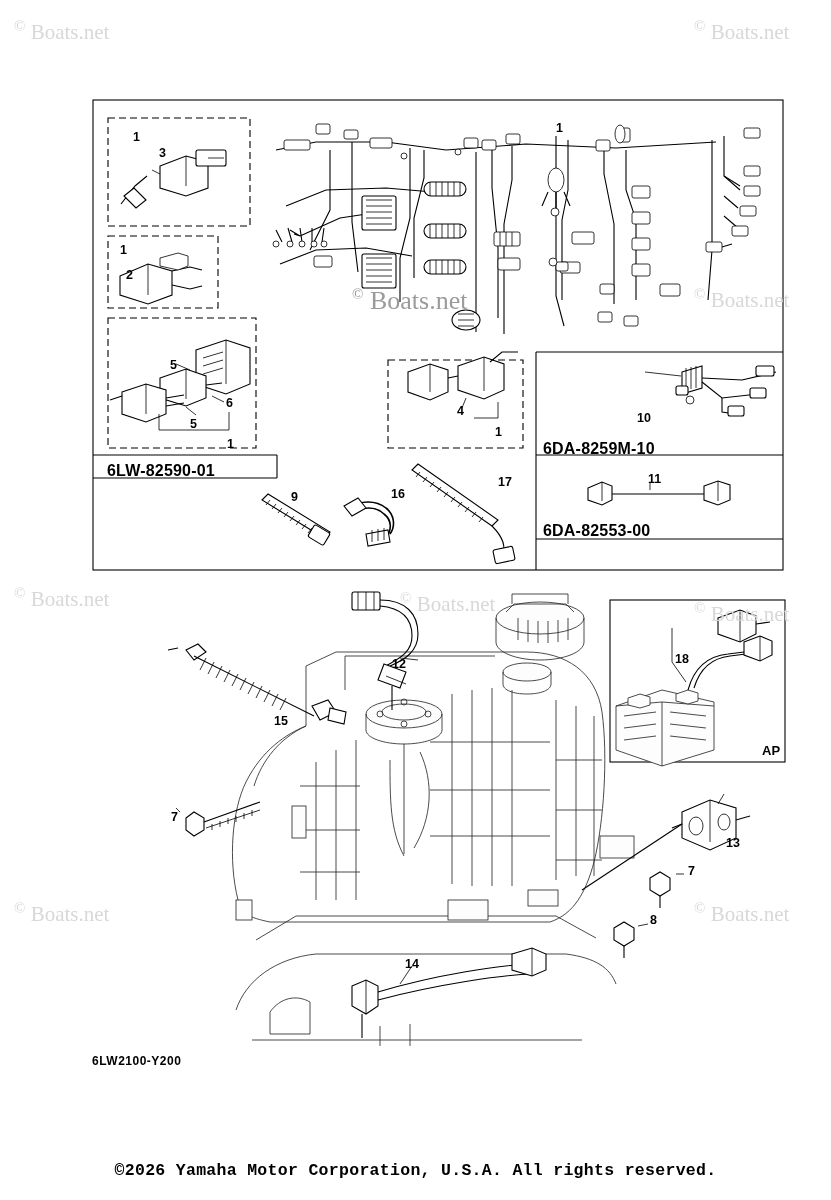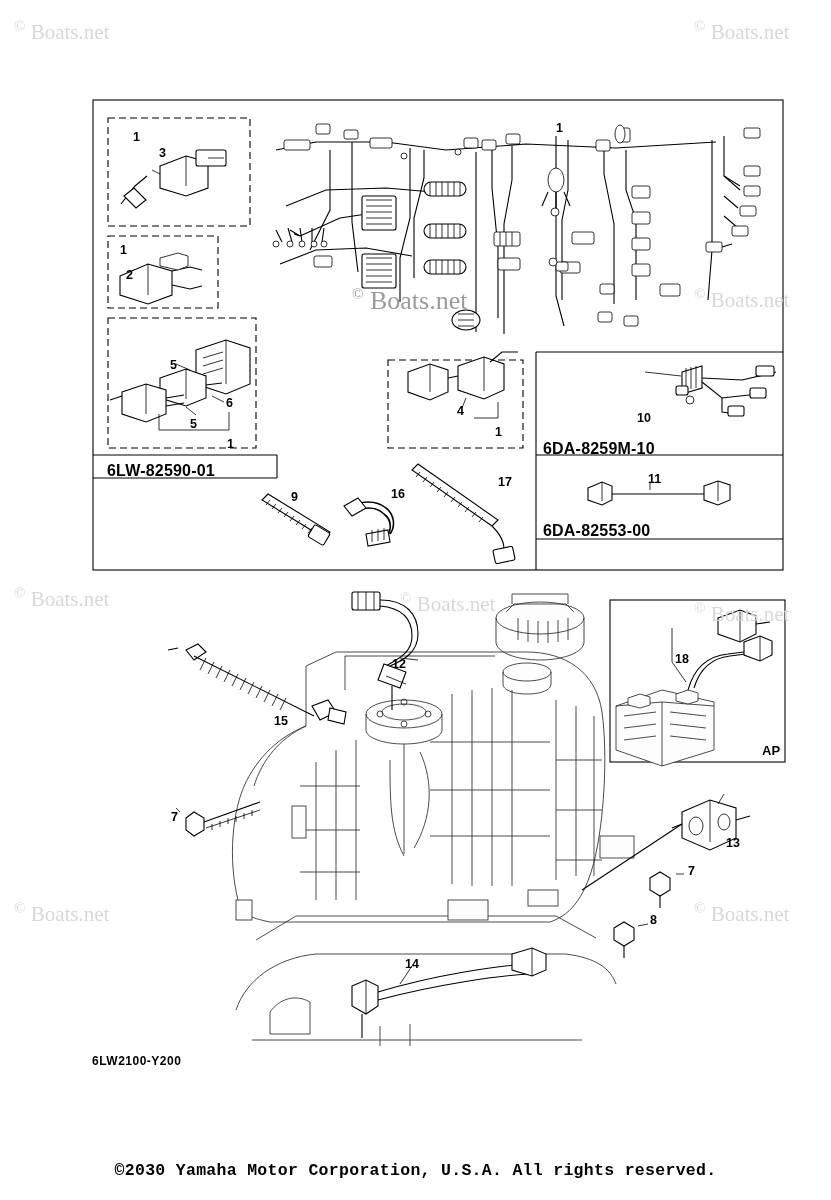--- a/index.html
+++ b/index.html
@@ -459,15 +459,15 @@
   <div class="label" style="left:405px; top:957px;">14</div>
   <div class="label" style="left:663px; top:652px;margin-left:12px;">18</div>
 
   <div class="partno" style="left:107px; top:462px;">6LW-82590-01</div>
   <div class="partno" style="left:543px; top:440px;">6DA-8259M-10</div>
   <div class="partno" style="left:543px; top:522px;">6DA-82553-00</div>
   <div class="partno" style="left:754px; top:743px; font-size:13px;margin-left:8px;">AP</div>
 
   <div class="figno">6LW2100-Y200</div>
 
-  <div class="footer">©2030 Yamaha Motor Corporation, U.S.A. All rights reserved.</div>
+  <div class="footer">©2026 Yamaha Motor Corporation, U.S.A. All rights reserved.</div>
 
 </div>
 
 </body></html>

